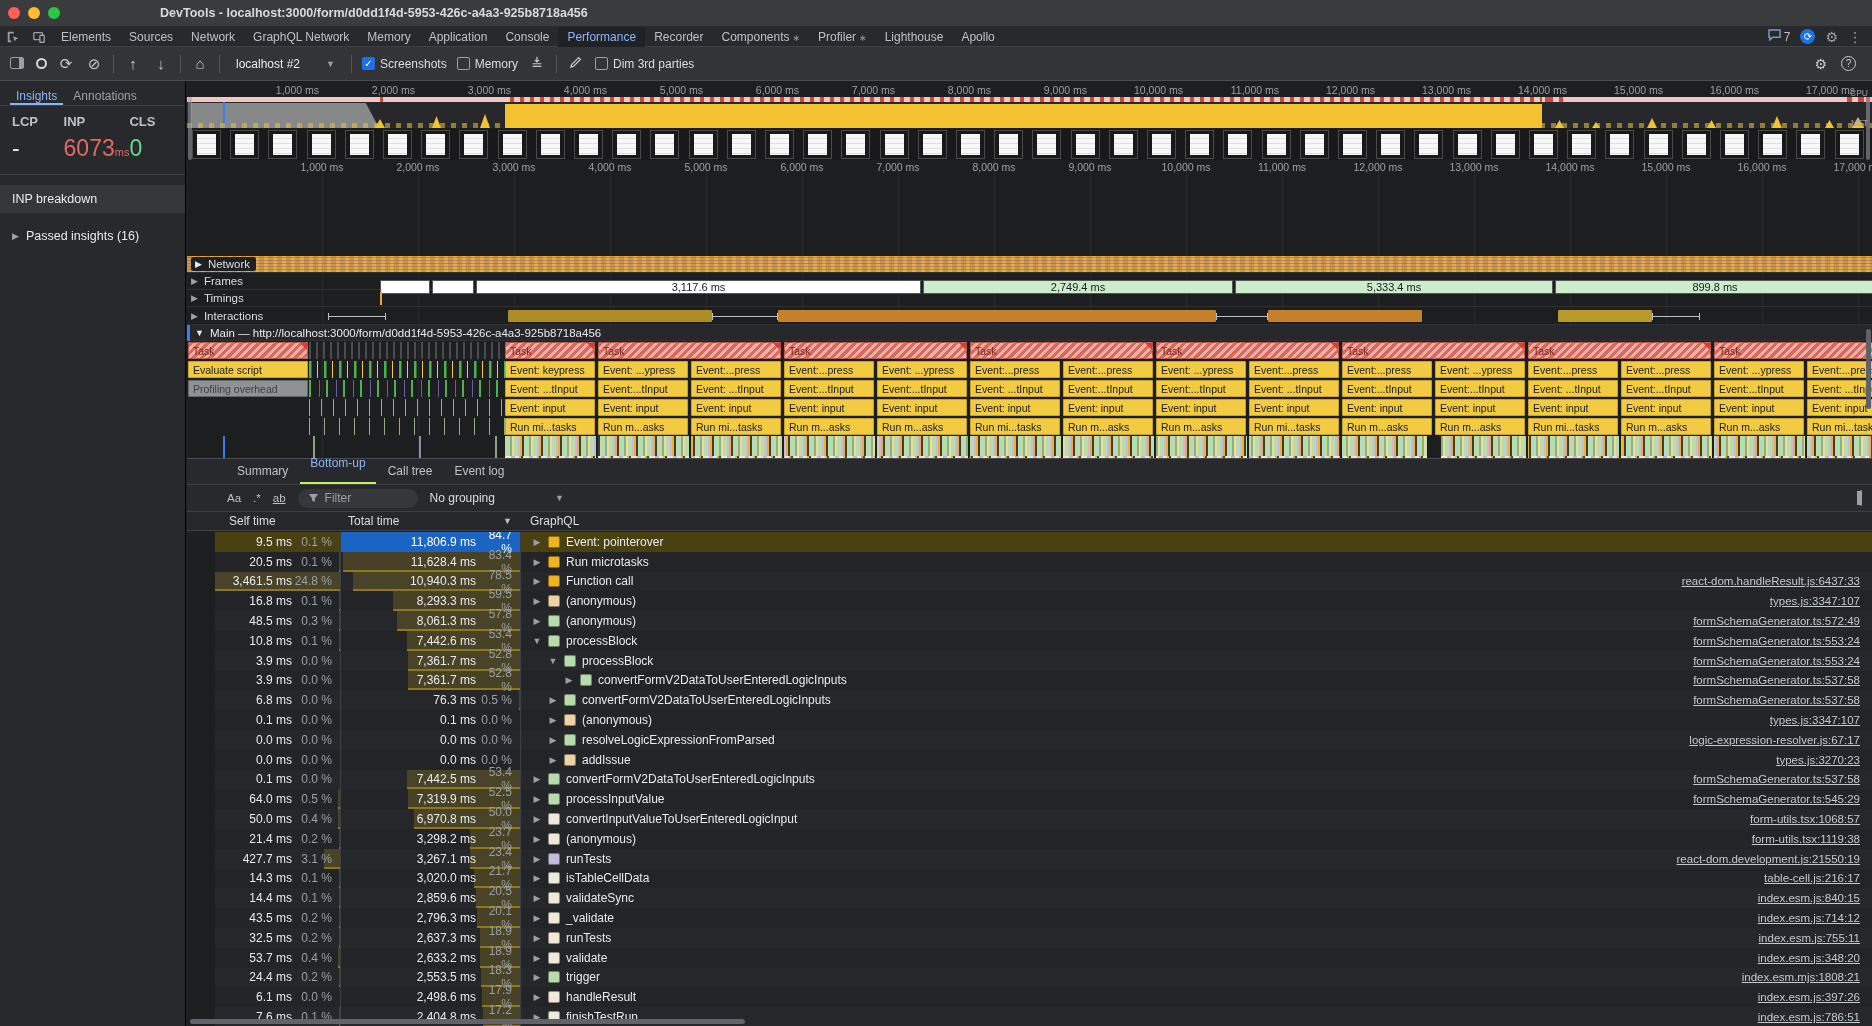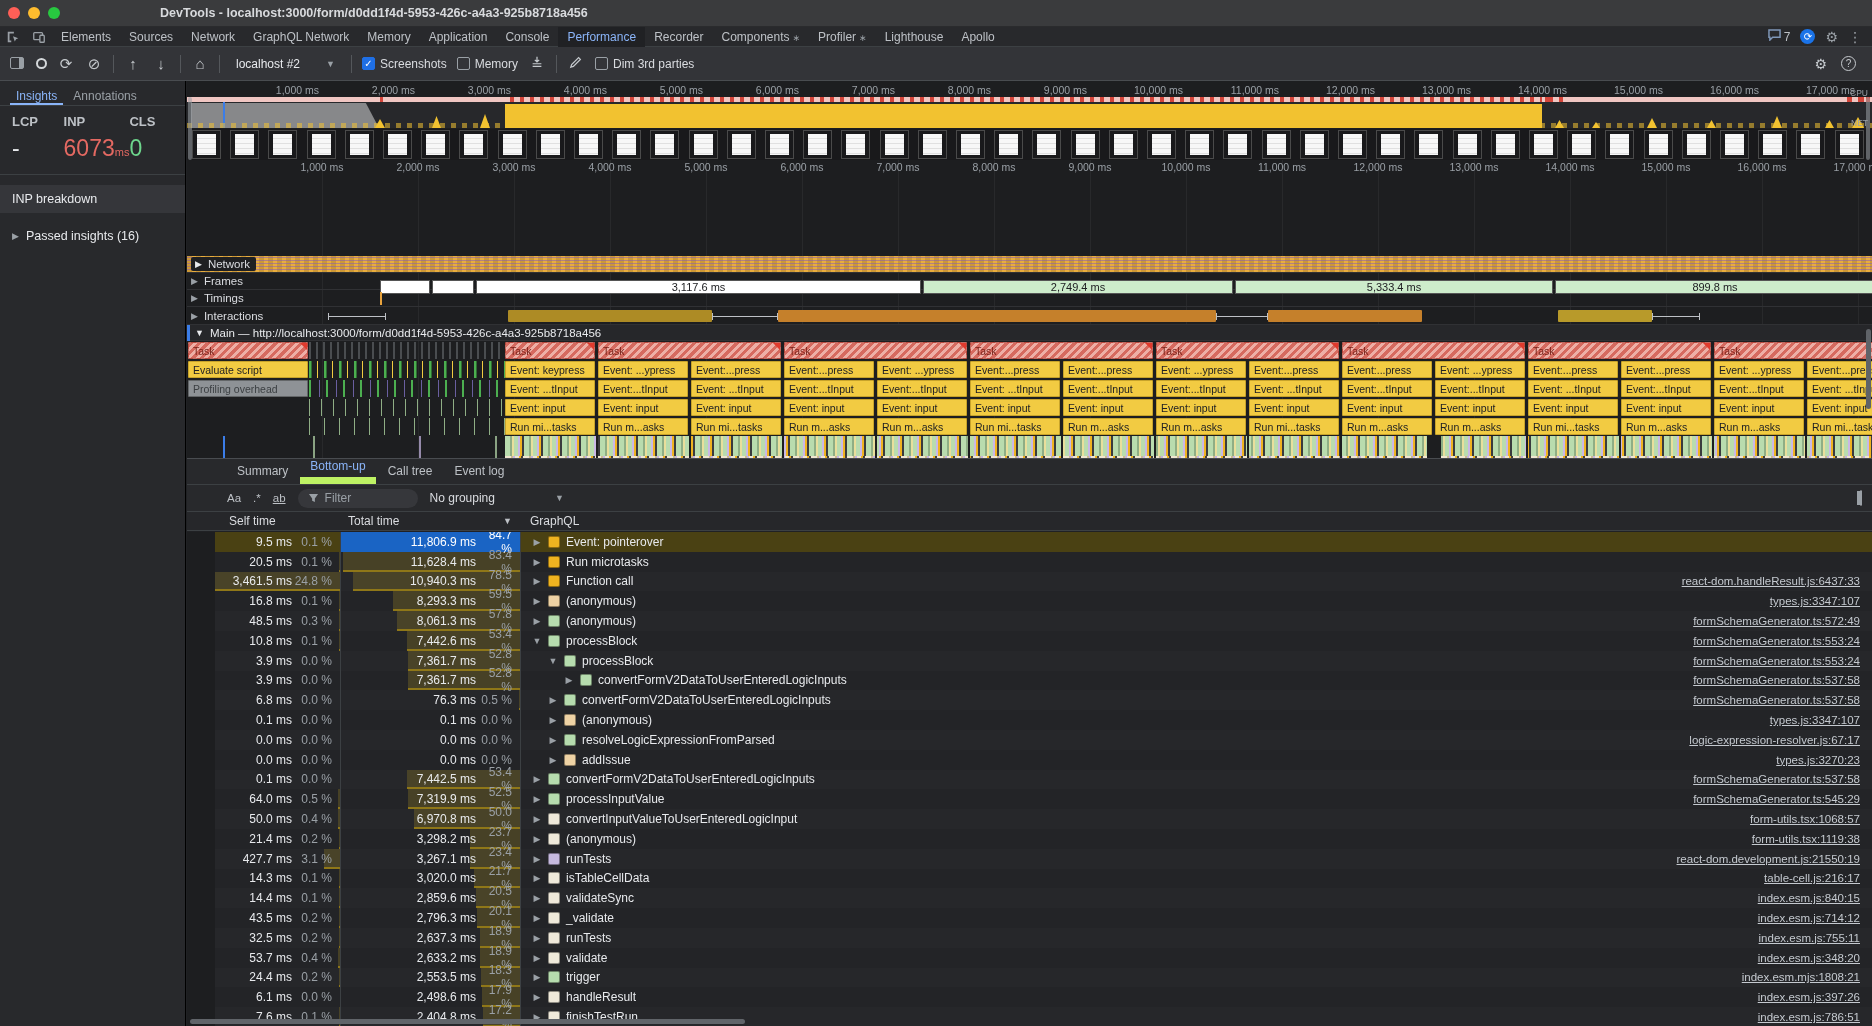--- a/index.html
+++ b/index.html
@@ -112,21 +112,21 @@
   #flame-blue{position:absolute;left:36px;width:2px;background:#3b7de8;z-index:4;}
   #flame-scroll{position:absolute;right:1px;width:5px;border-radius:3px;background:#5f6368;z-index:5;}
   .mm-handle{position:absolute;top:16px;width:4px;height:63px;background:#9aa0a6;opacity:.55;border-radius:2px;z-index:4;}
 
   
   #bottom{position:absolute;left:187px;top:458px;width:1685px;height:568px;background:#202124;
           border-top:1px solid #494c50;}
   #bp-tabs{display:flex;align-items:flex-end;gap:2px;height:26px;background:#28292c;
            border-bottom:1px solid #3c4043;padding-left:40px;}
   .bp-tab{padding:4px 10px 6px 10px;color:#bdc1c6;font-size:12px;}
-  .bp-tab.active{color:#8ab4f8;border-bottom:7px solid #bef264;padding-bottom:4px;}
+  .bp-tab.active{color:#8ab4f8;border-bottom:2px solid #bef264;padding-bottom:12px;}
   #filterbar{display:flex;align-items:center;height:27px;background:#28292c;border-bottom:1px solid #3c4043;
              gap:12px;padding-left:40px;}
   .f-ic{color:#bdc1c6;font-size:11.5px;}
   #filter-pill{display:flex;align-items:center;gap:6px;background:#36373b;border-radius:11px;
                height:19px;width:120px;padding:0 10px;color:#9aa0a6;}
   #grouping{display:flex;align-items:center;gap:60px;color:#dadce0;}
   #filterbar-right{margin-left:auto;padding-right:10px;}
   .panel-ic{width:14px;height:12px;border:1.5px solid #9aa0a6;border-radius:2px;position:relative;}
   .panel-ic:after{content:"";position:absolute;right:0;top:0;bottom:0;width:4px;background:#9aa0a6;}
   #thead{position:relative;display:flex;height:19px;background:#26272a;border-bottom:1px solid #3c4043;

